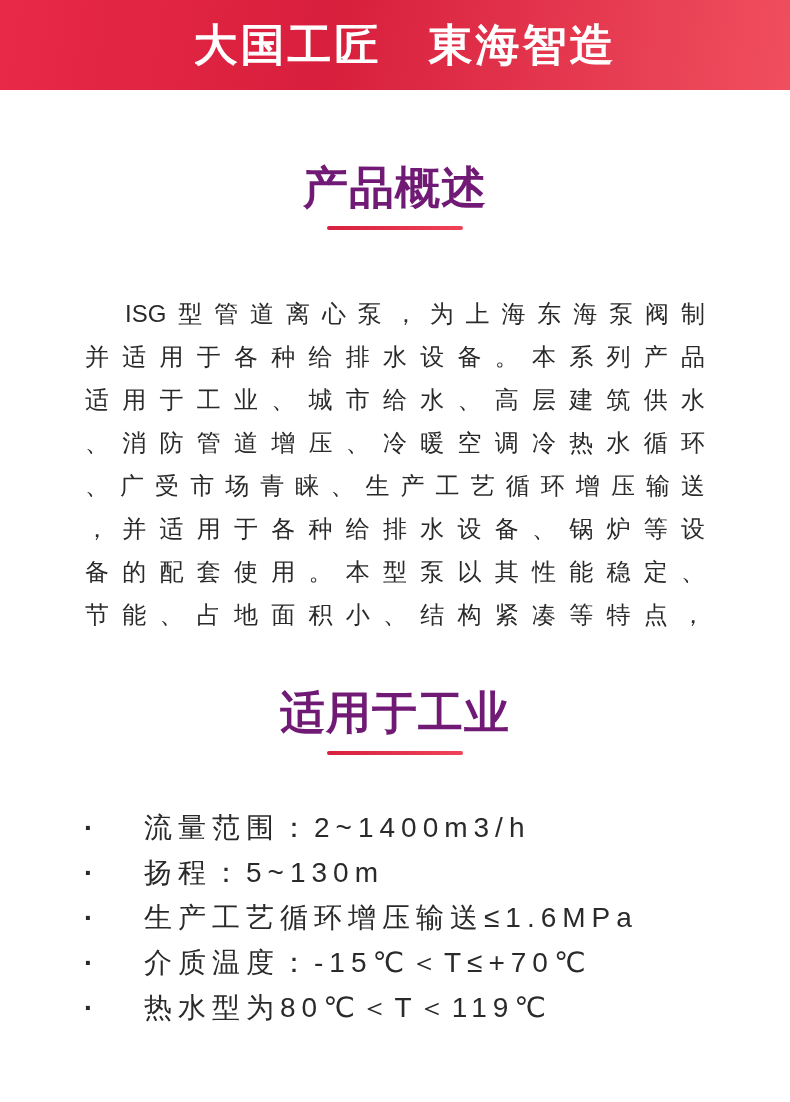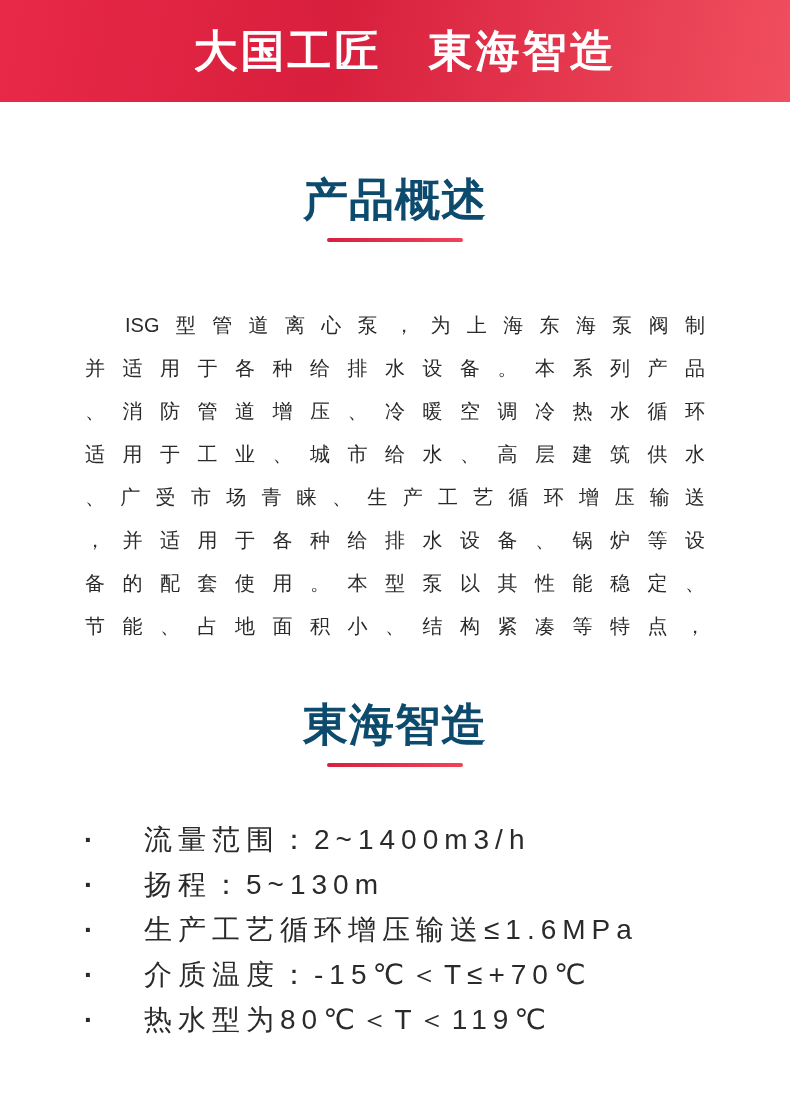--- a/index.html
+++ b/index.html
@@ -11,21 +11,21 @@
   }
   .page {
     width: 790px;
     min-height: 1102px;
     background: #ffffff;
     overflow: hidden;
   }
 
   
   .banner {
-    height: 102px;
+    height: 90px;
     background: linear-gradient(100deg, #e92948 0%, #d81f3d 42%, #f04f5f 100%);
     display: flex;
     align-items: center;
     justify-content: center;
     padding-left: 20px;
   }
   .banner-title {
     margin: 0;
     font-size: 44px;
     font-weight: 800;
@@ -34,37 +34,37 @@
     white-space: nowrap;
   }
 
   
   .section-title {
     margin: 72px 0 0;
     text-align: center;
     font-size: 45px;
     line-height: 52px;
     font-weight: 800;
-    color: #0c4a6e;
+    color: #701a75;
     letter-spacing: 1px;
   }
   .section--conditions .section-title { margin-top: 51px; }
   .title-underline {
     width: 136px;
     height: 4px;
     margin: 12px auto 0;
     background: linear-gradient(90deg, #d6203f, #f04358);
     border-radius: 2px;
   }
 
   
   .paragraph {
     margin: 62px 85px 0;
     color: #2a2a2a;
-    font-size: 20px;
+    font-size: 24px;
     line-height: 43px;
   }
   .pline {
     text-align: justify;
     text-align-last: justify;
     white-space: nowrap;
   }
   .pline.indent { text-indent: 40px; }
   .pline.last {
     text-align: left;
@@ -99,31 +99,31 @@
     <h1 class="banner-title">大国工匠　東海智造</h1>
   </header>
 
   <section class="section section--overview">
     <h2 class="section-title">产品概述</h2>
     <div class="title-underline"></div>
 
     <div class="paragraph">
       <div class="pline indent">ISG型管道离心泵，为上海东海泵阀制</div>
       <div class="pline">并适用于各种给排水设备。本系列产品</div>
+      <div class="pline">适用于工业、城市给水、高层建筑供水</div>
       <div class="pline">、消防管道增压、冷暖空调冷热水循环</div>
-      <div class="pline">适用于工业、城市给水、高层建筑供水</div>
       <div class="pline">、广受市场青睐、生产工艺循环增压输送</div>
       <div class="pline">，并适用于各种给排水设备、锅炉等设</div>
       <div class="pline">备的配套使用。本型泵以其性能稳定、</div>
       <div class="pline">节能、占地面积小、结构紧凑等特点，</div>
     </div>
   </section>
 
   <section class="section section--conditions">
-    <h2 class="section-title">東海智造</h2>
+    <h2 class="section-title">适用于工业</h2>
     <div class="title-underline"></div>
 
     <ul class="cond-list">
       <li class="cond-item">
         <span class="bullet">·</span>
         <span class="cond-text">流量范围：2~1400m3/h</span>
       </li>
       <li class="cond-item">
         <span class="bullet">·</span>
         <span class="cond-text">扬程：5~130m</span>

